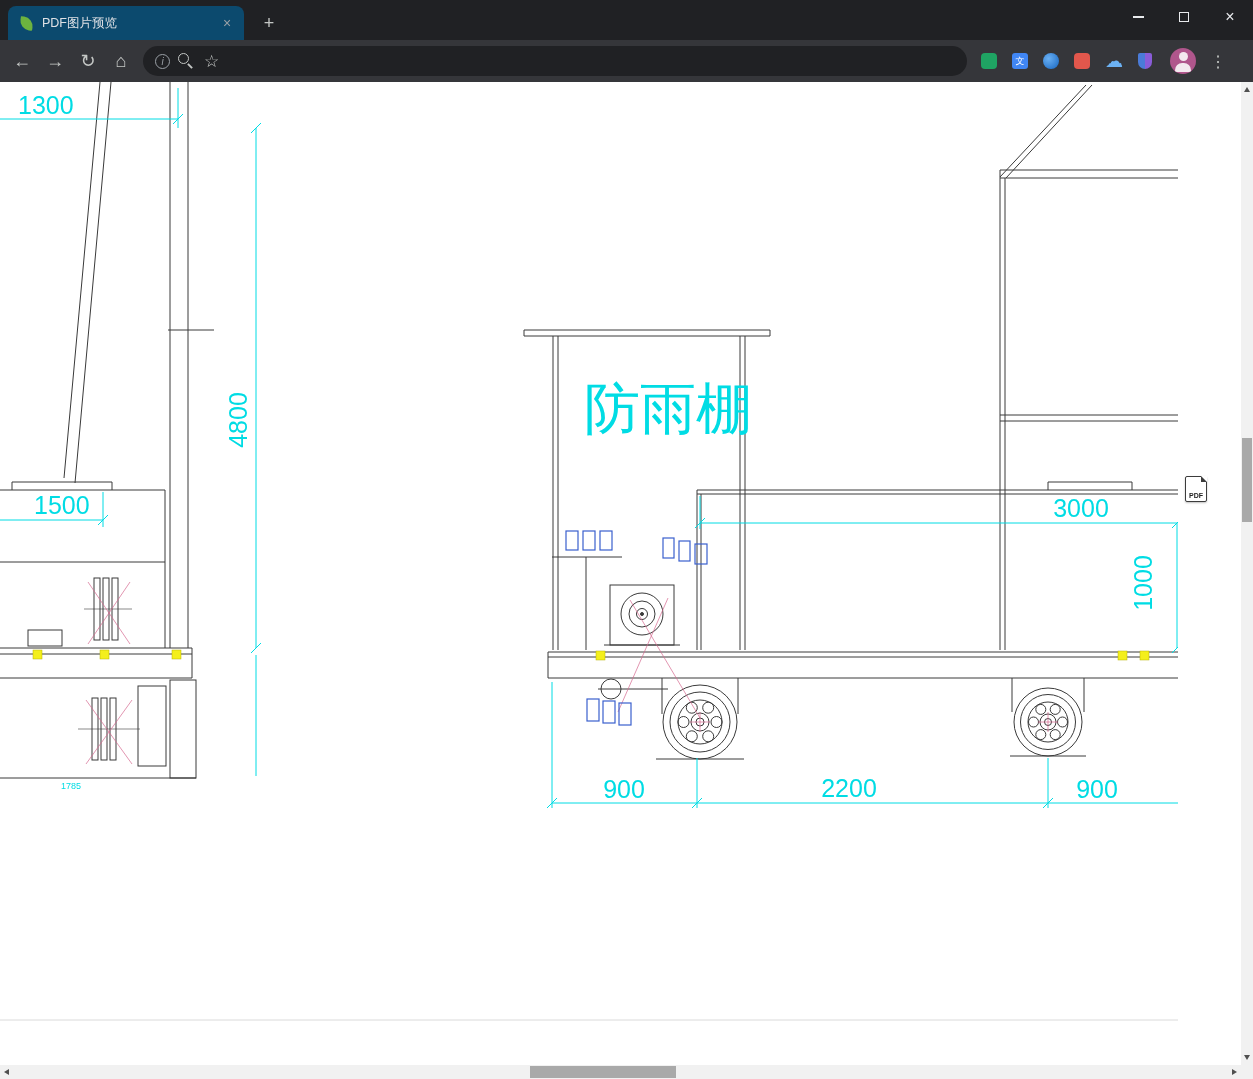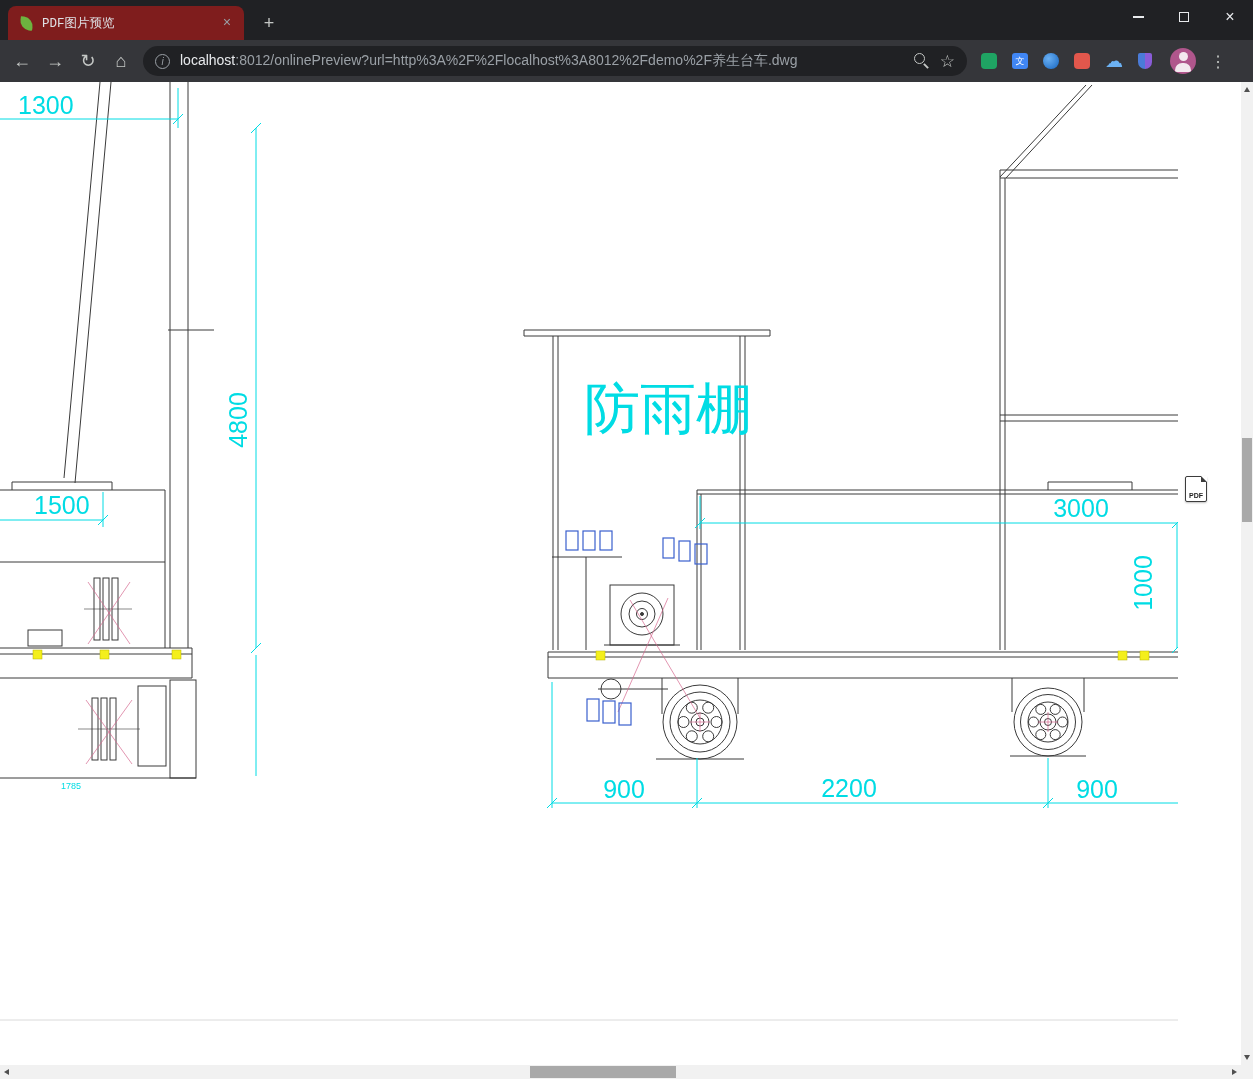--- a/index.html
+++ b/index.html
@@ -2,22 +2,22 @@
 <html><head>
 <meta charset="utf-8">
 <style>
   * { margin:0; padding:0; box-sizing:border-box; }
   html,body { width:1253px; height:1079px; overflow:hidden; background:#fff;
               font-family:"Liberation Sans", sans-serif; }
   body { position:relative; }
 
   
   .titlebar { position:absolute; top:0; left:0; width:1253px; height:40px; background:#202124; }
-  .tab { position:absolute; left:8px; top:6px; width:236px; height:34px; background:#7f1d1d;
-         border-radius:8px 8px 0 0; display:flex; align-items:center; padding:0 8px 0 12px;font-family:Liberation Mono, monospace; }
+  .tab { position:absolute; left:8px; top:6px; width:236px; height:34px; background:#0c4a6e;
+         border-radius:8px 8px 0 0; display:flex; align-items:center; padding:0 8px 0 12px; }
   .leaf-icon { width:13px; height:13px; background:#6db33f; border-radius:0 75% 8% 75%;
                transform:rotate(8deg); flex:0 0 auto; }
   .tab-title { flex:1; margin-left:9px; font-size:12.5px; color:#dfe1e5; white-space:nowrap;
                overflow:hidden; }
   .tab-close { width:18px; height:18px; display:flex; align-items:center; justify-content:center;
                color:#9aa0a6; font-size:14px; border-radius:50%; }
   .newtab { position:absolute; left:258px; top:12px; width:22px; height:22px; display:flex;
             align-items:center; justify-content:center; color:#c4c7c5; font-size:18px; }
   .win-controls { position:absolute; right:0; top:0; height:34px; display:flex; }
   .wb { width:46px; height:34px; display:flex; align-items:center; justify-content:center;
@@ -115,21 +115,20 @@
   </div>
 </div>
 
 <div class="toolbar">
   <div class="nav-btn">←</div>
   <div class="nav-btn">→</div>
   <div class="nav-btn">↻</div>
   <div class="nav-btn">⌂</div>
   <div class="omnibox">
     <span class="info-badge">i</span>
-    <span class="url"><span class="host">localhost</span><span class="rest">:8012/onlinePreview?url=http%3A%2F%2Flocalhost%3A8012%2Fdemo%2F养生台车.dwg</span></span>
     <span class="zoom-glass"></span>
     <span class="star">☆</span>
   </div>
   <div class="ext-row">
     <span class="ext ext-green"></span>
     <span class="ext ext-translate">文</span>
     <span class="ext ext-ring"></span>
     <span class="ext ext-red"></span>
     <span class="ext ext-cloud">☁</span>
     <span class="ext ext-shield"></span>

